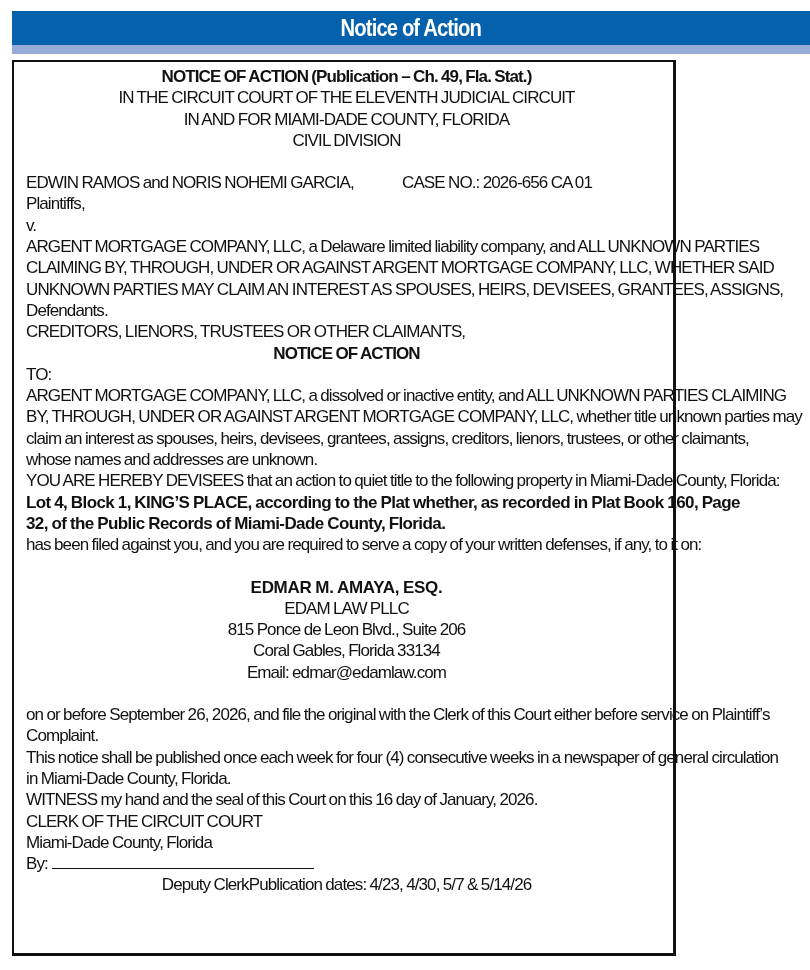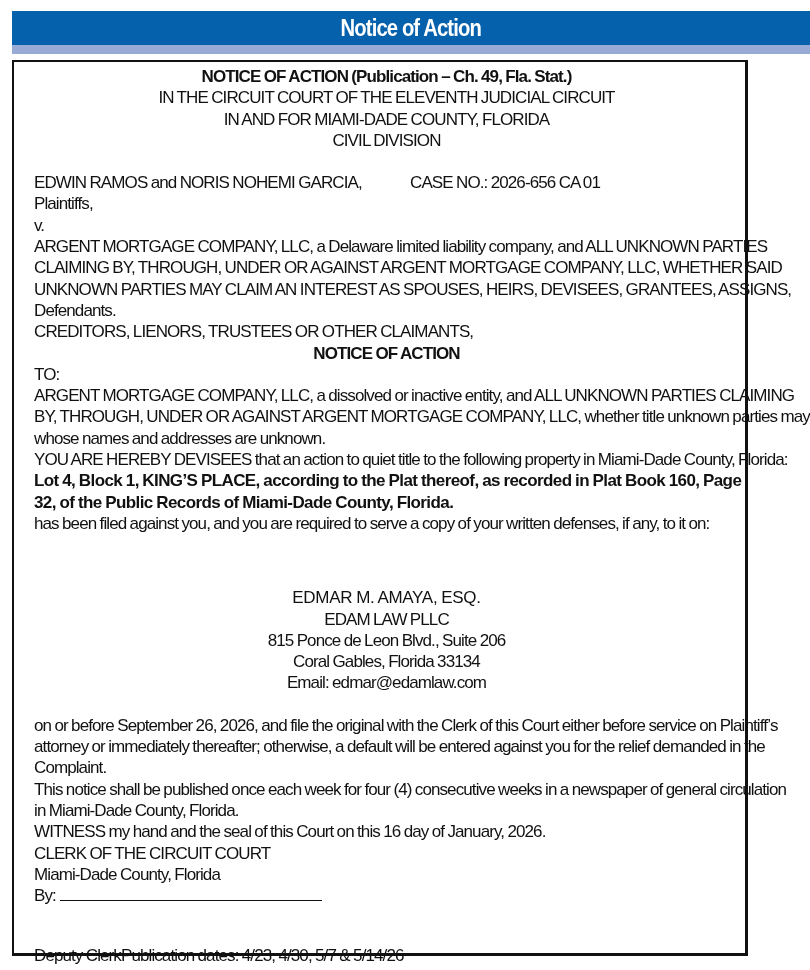--- a/index.html
+++ b/index.html
@@ -39,47 +39,46 @@
       left: 12px;
       top: 45px;
       width: 798px;
       height: 9px;
       background: #97abd6;
     }
     .notice-box {
       position: absolute;
       left: 12px;
       top: 60px;
-      width: 736px;
+      width: 664px;
       height: 896px;
       border: 2px solid #111111;
       border-right-width: 3px;
       border-bottom-width: 3px;
       box-sizing: border-box;
-      padding: 4px 6px 0 20px;
+      padding: 4px 6px 0 12px;
     }
     .cond {
       font-family: "Liberation Sans", sans-serif;
       font-size: 17px;
       line-height: 21.3px;
       letter-spacing: -0.9px;
       word-spacing: -0.5px;
       white-space: nowrap;
     }
     .center { text-align: center; }
     .bold { font-weight: bold; }
     .justify {
       text-align: justify;
       text-align-last: justify;
     }
     .line { display: block; }
     .row {
       display: flex;
-      justify-content: flex-start;
-      margin-top: 39px;
+      justify-content: center;
     }
     .caption-row {
       display: flex;
     }
     .caption-row .plaintiffs-names { width: 376px; }
     .gap-sm { height: 21px; }
     .sig-line {
       display: inline-block;
       width: 262px;
       border-bottom: 1.5px solid #111;
@@ -89,23 +88,22 @@
     }
     .lot-text {
       font-weight: bold;
       letter-spacing: -0.6px;
     }
     .atty-block {
       text-align: center;
       margin-top: 0;
     }
     .atty-name {
-      font-weight: normal;
+      font-weight: bold;
       letter-spacing: -0.3px;
-      margin-top: 32px;
     }
   </style>
 </head>
 <body>
 
 <div class="header-bar">
   <span class="header-title">Notice of Action</span>
 </div>
 <div class="header-stripe"></div>
 
@@ -133,42 +131,42 @@
     <span class="line">Defendants.</span>
     <span class="line">CREDITORS, LIENORS, TRUSTEES OR OTHER CLAIMANTS,</span>
   </div>
 
   <div class="cond center bold">NOTICE OF ACTION</div>
 
   <div class="cond">
     <span class="line">TO:</span>
     <span class="line justify">ARGENT MORTGAGE COMPANY, LLC, a dissolved or inactive entity, and ALL UNKNOWN PARTIES CLAIMING</span>
     <span class="line justify">BY, THROUGH, UNDER OR AGAINST ARGENT MORTGAGE COMPANY, LLC, whether title unknown parties may</span>
+    <span class="line justify">claim an interest as spouses, heirs, devisees, grantees, assigns, creditors, lienors, trustees, or other claimants,</span>
     <span class="line">whose names and addresses are unknown.</span>
     <span class="line justify">YOU ARE HEREBY DEVISEES that an action to quiet title to the following property in Miami-Dade County, Florida:</span>
-    <span class="line justify lot-text">Lot 4, Block 1, KING’S PLACE, according to the Plat thereof, as recorded in Plat Book 160,  Page</span>
+    <span class="line justify lot-text">Lot 4, Block 1, KING’S PLACE, according to the Plat whether, as recorded in Plat Book 160,  Page</span>
     <span class="line lot-text">32, of the Public Records of Miami-Dade County, Florida.</span>
     <span class="line">has been filed against you, and you are required to serve a copy of your written defenses, if any, to it on:</span>
   </div>
 
   <div class="gap-sm"></div>
 
   <div class="cond atty-block">
     <span class="line atty-name">EDMAR M. AMAYA, ESQ.</span>
     <span class="line">EDAM LAW PLLC</span>
     <span class="line">815 Ponce de Leon Blvd., Suite 206</span>
     <span class="line">Coral Gables, Florida 33134</span>
     <span class="line">Email: edmar@edamlaw.com</span>
   </div>
 
   <div class="gap-sm"></div>
 
   <div class="cond">
     <span class="line justify">on or before September 26, 2026, and file the original with the Clerk of this Court either before service on Plaintiff’s</span>
-    <span class="line justify">attorney or immediately thereafter; otherwise, a default will be entered against you for the relief demanded in the</span>
     <span class="line">Complaint.</span>
     <span class="line justify">This notice shall be published once each week for four (4) consecutive weeks in a newspaper of general circulation</span>
     <span class="line">in Miami-Dade County, Florida.</span>
     <span class="line">WITNESS my hand and the seal of this Court on this 16 day of  January, 2026.</span>
     <span class="line">CLERK OF THE CIRCUIT COURT</span>
     <span class="line">Miami-Dade County, Florida</span>
     <span class="line">
       <span>By:</span><span class="sig-line"></span>
     </span>
     <div class="row">

